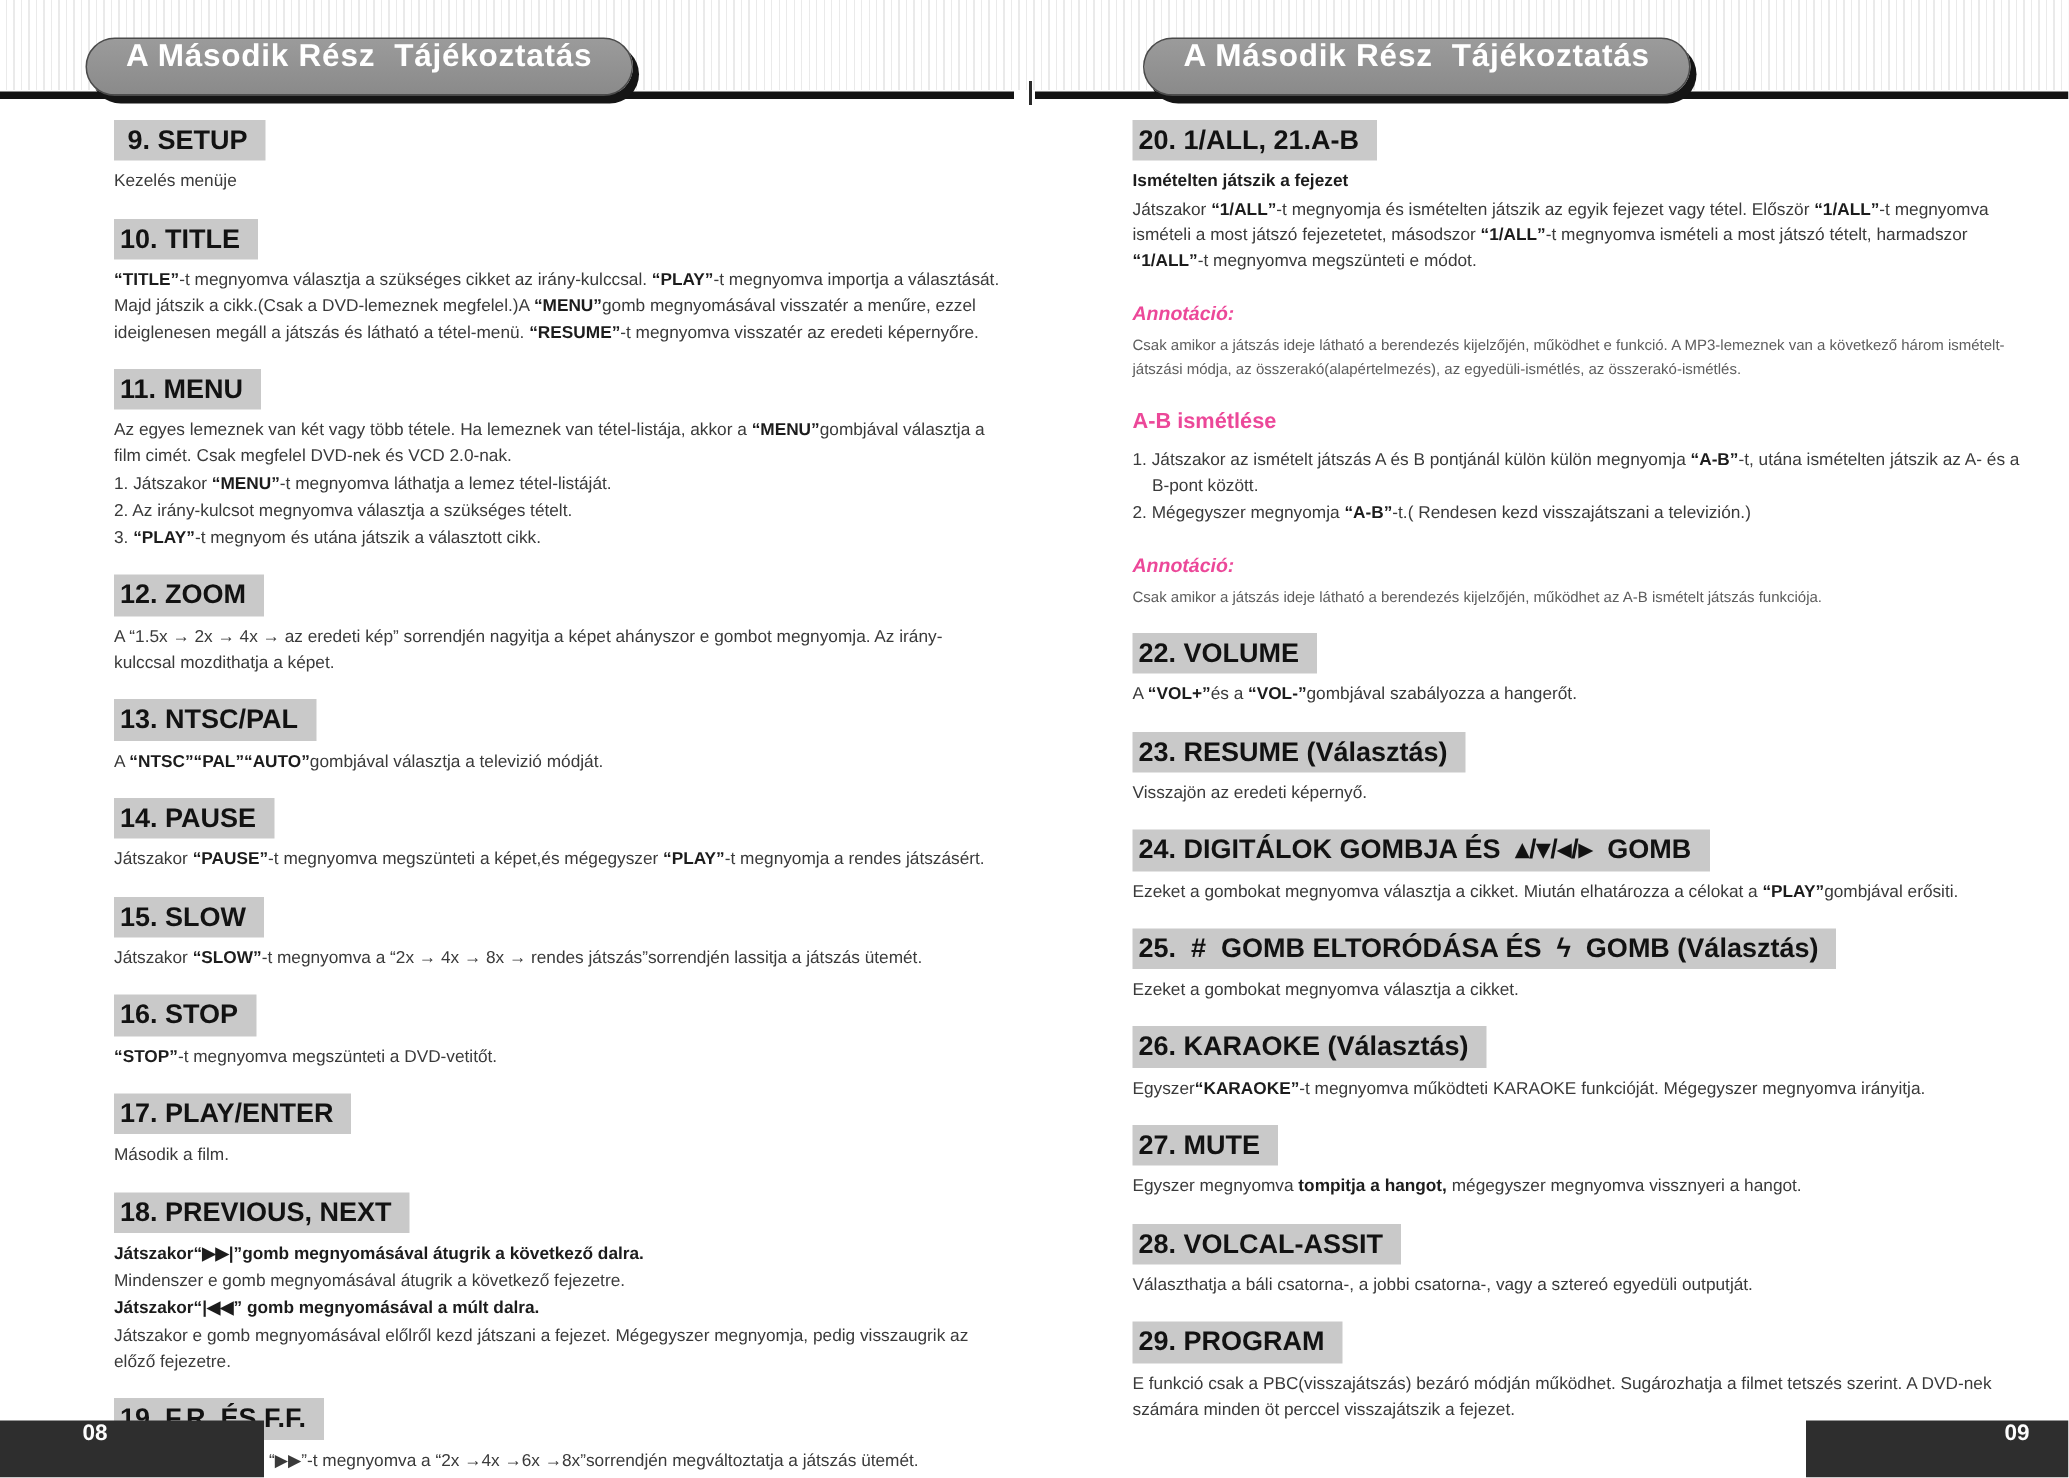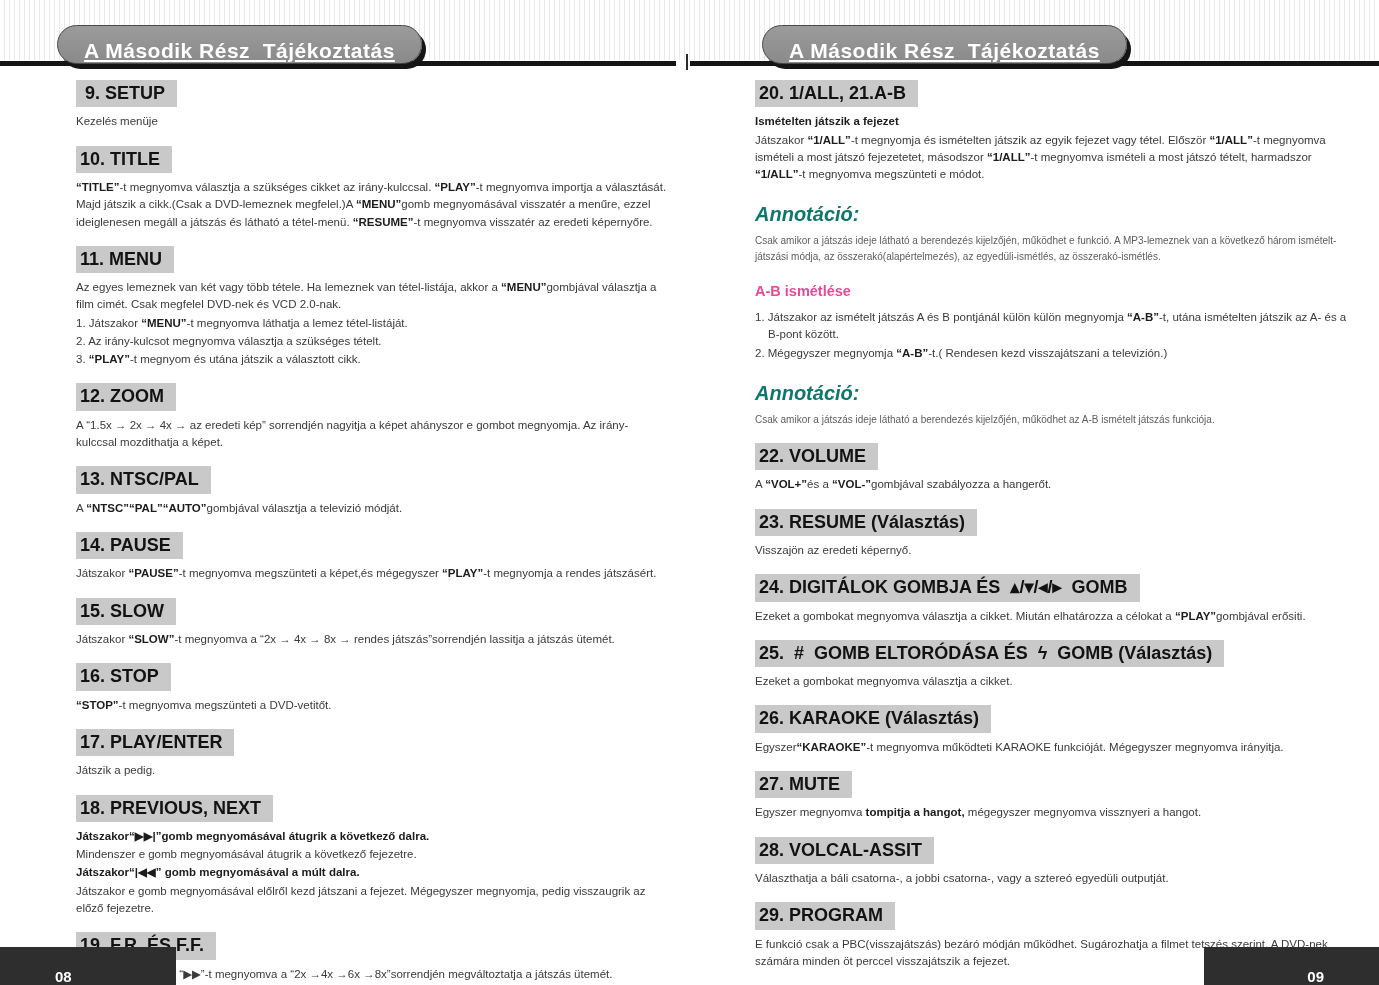--- a/index.html
+++ b/index.html
@@ -17,47 +17,47 @@
   .topbar{position:absolute;top:61px;height:5px;background:#141414;}
   .topbar-left{left:0;width:676px;}
   .topbar-right{left:690px;width:689px;}
   .fold-tick{position:absolute;left:686px;top:54px;width:2px;height:16px;background:#2a2a2a;}
   .badge{
     position:absolute;top:25px;height:37px;
     background:linear-gradient(#9b9b9b,#8a8a8a);
     border-radius:20px;border:1px solid #4a4a4a;
     box-shadow:4px 5px 0 #151515;
     color:#fff;font-weight:bold;font-size:21px;letter-spacing:.5px;
-    display:flex;align-items:flex-end;padding:0 26px;white-space:pre;text-decoration:underline;
+    display:flex;align-items:flex-start;padding:0 26px;white-space:pre;
   }
   .badge-left{left:57px;}
   .badge-right{left:762px;}
   .col{position:absolute;top:80px;}
   .col-left{left:76px;width:592px;}
   .col-right{left:755px;width:600px;}
   .manual-section{margin:0 0 15px 0;}
   .sec-title{
     display:inline-block;background:#c9c9c9;color:#121212;
     font-size:18px;font-weight:bold;line-height:1.3;
     margin:0 0 5px 0;padding:2px 12px 2px 4px;white-space:pre;
   }
   p{margin:1px 0;font-size:11.5px;line-height:1.5;color:#3a3a3a;}
   p b{color:#1c1c1c;margin-top:36px;}
   .p-bold{font-weight:bold;color:#1c1c1c;}
   .p-subhead{font-weight:bold;color:#ec4899;font-size:14.5px;margin:16px 0 6px 0;}
-  .p-annotation-head{font-weight:bold;font-style:italic;color:#0f766e;font-size:20px;margin:16px 0 4px 0;}
+  .p-annotation-head{font-weight:bold;font-style:italic;color:#ec4899;font-size:13px;margin:16px 0 4px 0;}
   .p-annotation{font-size:10px;color:#5d5d5d;line-height:1.6;}
   .p-numbered{padding-left:13px;text-indent:-13px;}
   .pagebar{
     position:absolute;top:947px;height:38px;background:#2e2e2e;
     color:#fdfdfd;font-weight:bold;font-size:15px;
-    display:flex;align-items:flex-end;box-sizing:border-box;
+    display:flex;align-items:flex-start;box-sizing:border-box;
   }
   .pagebar-left{left:0;width:176px;padding-left:55px;}
-  .pagebar-right{left:1204px;width:175px;justify-content:flex-end;padding-right:55px;}
+  .pagebar-right{left:1204px;width:175px;justify-content:flex-end;padding-right:26px;}
 </style>
 </head>
 <body>
 
 <div class="stripes"></div>
 <div class="topbar topbar-left"></div>
 <div class="topbar topbar-right"></div>
 <div class="fold-tick"></div>
 
 <div class="badge badge-left">
@@ -69,21 +69,21 @@
 
 <div class="col col-left">
     <section class="manual-section"><h3 class="sec-title"> 9. SETUP</h3><p class="p-normal">Kezelés menüje</p></section>
     <section class="manual-section"><h3 class="sec-title">10. TITLE</h3><p class="p-normal"><b>“TITLE”</b>-t megnyomva választja a szükséges cikket az irány-kulccsal. <b>“PLAY”</b>-t megnyomva importja a választását. Majd játszik a cikk.(Csak a DVD-lemeznek megfelel.)A <b>“MENU”</b>gomb megnyomásával visszatér a menűre, ezzel ideiglenesen megáll a játszás és látható a tétel-menü. <b>“RESUME”</b>-t megnyomva visszatér az eredeti képernyőre.</p></section>
     <section class="manual-section"><h3 class="sec-title">11. MENU</h3><p class="p-normal">Az egyes lemeznek van két vagy több tétele. Ha lemeznek van tétel-listája, akkor a <b>“MENU”</b>gombjával választja a film cimét. Csak megfelel DVD-nek és VCD 2.0-nak.</p><p class="p-normal">1. Játszakor <b>“MENU”</b>-t megnyomva láthatja a lemez tétel-listáját.</p><p class="p-normal">2. Az irány-kulcsot megnyomva választja a szükséges tételt.</p><p class="p-normal">3. <b>“PLAY”</b>-t megnyom és utána játszik a választott cikk.</p></section>
     <section class="manual-section"><h3 class="sec-title">12. ZOOM</h3><p class="p-normal">A “1.5x → 2x → 4x → az eredeti kép” sorrendjén nagyitja a képet ahányszor e gombot megnyomja. Az irány-kulccsal mozdithatja a képet.</p></section>
     <section class="manual-section"><h3 class="sec-title">13. NTSC/PAL</h3><p class="p-normal">A <b>“NTSC”“PAL”“AUTO”</b>gombjával választja a televizió módját.</p></section>
     <section class="manual-section"><h3 class="sec-title">14. PAUSE</h3><p class="p-normal">Játszakor <b>“PAUSE”</b>-t megnyomva megszünteti a képet,és mégegyszer <b>“PLAY”</b>-t megnyomja a rendes játszásért.</p></section>
     <section class="manual-section"><h3 class="sec-title">15. SLOW</h3><p class="p-normal">Játszakor <b>“SLOW”</b>-t megnyomva a “2x → 4x → 8x → rendes játszás”sorrendjén lassitja a játszás ütemét.</p></section>
     <section class="manual-section"><h3 class="sec-title">16. STOP</h3><p class="p-normal"><b>“STOP”</b>-t megnyomva megszünteti a DVD-vetitőt.</p></section>
-    <section class="manual-section"><h3 class="sec-title">17. PLAY/ENTER</h3><p class="p-normal"> Játszik a pedig.</p></section>
+    <section class="manual-section"><h3 class="sec-title">17. PLAY/ENTER</h3><p class="p-normal"> Második a film.</p></section>
     <section class="manual-section"><h3 class="sec-title">18. PREVIOUS, NEXT</h3><p class="p-bold">Játszakor“▶▶|”gomb megnyomásával átugrik a következő dalra.</p><p class="p-normal">Mindenszer e gomb megnyomásával átugrik a következő fejezetre.</p><p class="p-bold">Játszakor“|◀◀” gomb megnyomásával a múlt dalra.</p><p class="p-normal">Játszakor e gomb megnyomásával előlről kezd játszani a fejezet. Mégegyszer megnyomja, pedig visszaugrik az előző fejezetre.</p></section>
     <section class="manual-section"><h3 class="sec-title">19. F.R. ÉS F.F.</h3><p class="p-normal">Játszakor “◀◀”-t és “▶▶”-t megnyomva a “2x →4x →6x →8x”sorrendjén megváltoztatja a játszás ütemét.</p><p class="p-bold">“◀◀”:Hátra, “▶▶”:Előre.</p></section>
   </div>
 <div class="col col-right">
     <section class="manual-section"><h3 class="sec-title">20. 1/ALL, 21.A-B</h3><p class="p-bold">Ismételten játszik a fejezet</p><p class="p-normal">Játszakor <b>“1/ALL”</b>-t megnyomja és ismételten játszik az egyik fejezet vagy tétel. Először <b>“1/ALL”</b>-t megnyomva ismételi a most játszó fejezetetet, másodszor <b>“1/ALL”</b>-t megnyomva ismételi a most játszó tételt, harmadszor <b>“1/ALL”</b>-t megnyomva megszünteti e módot.</p><p class="p-annotation-head">Annotáció:</p><p class="p-annotation">Csak amikor a játszás ideje látható a berendezés kijelzőjén, működhet e funkció. A MP3-lemeznek van a következő három ismételt-játszási módja, az összerakó(alapértelmezés), az egyedüli-ismétlés, az összerakó-ismétlés.</p><p class="p-subhead">A-B ismétlése</p><p class="p-numbered">1. Játszakor az ismételt játszás A és B pontjánál külön külön megnyomja <b>“A-B”</b>-t, utána ismételten játszik az A- és a B-pont között.</p><p class="p-numbered">2. Mégegyszer megnyomja <b>“A-B”</b>-t.( Rendesen kezd visszajátszani a televizión.)</p><p class="p-annotation-head">Annotáció:</p><p class="p-annotation">Csak amikor a játszás ideje látható a berendezés kijelzőjén, működhet az A-B ismételt játszás funkciója.</p></section>
     <section class="manual-section"><h3 class="sec-title">22. VOLUME</h3><p class="p-normal">A <b>“VOL+”</b>és a <b>“VOL-”</b>gombjával szabályozza a hangerőt.</p></section>
     <section class="manual-section"><h3 class="sec-title">23. RESUME (Választás)</h3><p class="p-normal">Visszajön az eredeti képernyő.</p></section>
     <section class="manual-section"><h3 class="sec-title">24. DIGITÁLOK GOMBJA ÉS  ▴/▾/◂/▸  GOMB</h3><p class="p-normal">Ezeket a gombokat megnyomva választja a cikket. Miután elhatározza a célokat a <b>“PLAY”</b>gombjával erősiti.</p></section>
     <section class="manual-section"><h3 class="sec-title">25.  #  GOMB ELTORÓDÁSA ÉS  ϟ  GOMB (Választás)</h3><p class="p-normal">Ezeket a gombokat megnyomva választja a cikket.</p></section>
     <section class="manual-section"><h3 class="sec-title">26. KARAOKE (Választás)</h3><p class="p-normal">Egyszer<b>“KARAOKE”</b>-t megnyomva működteti KARAOKE funkcióját. Mégegyszer megnyomva irányitja.</p></section>

